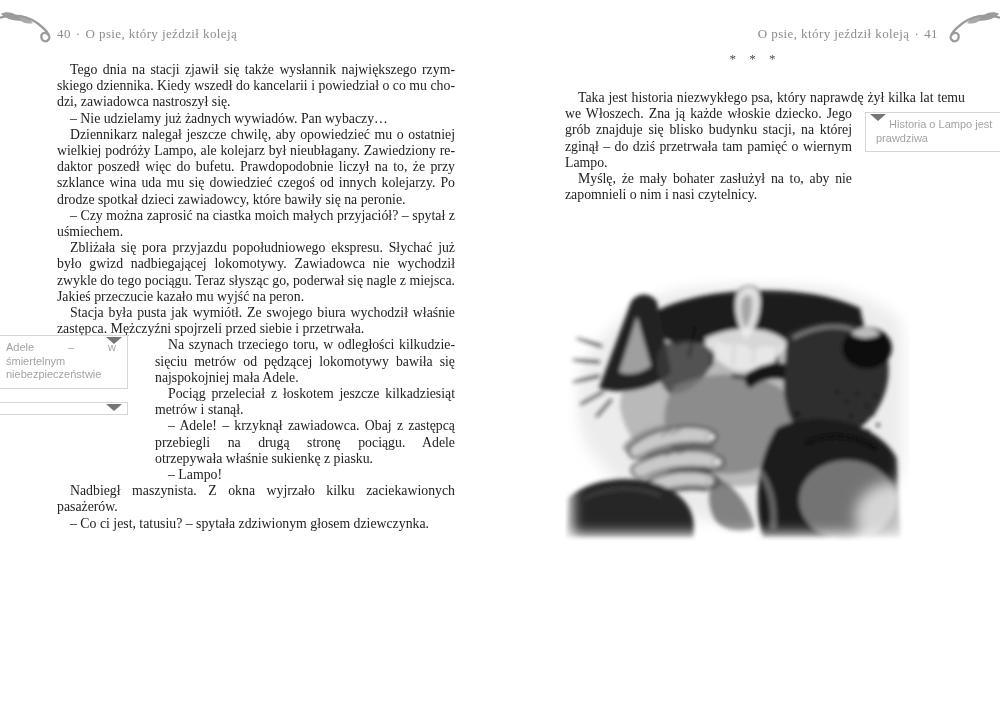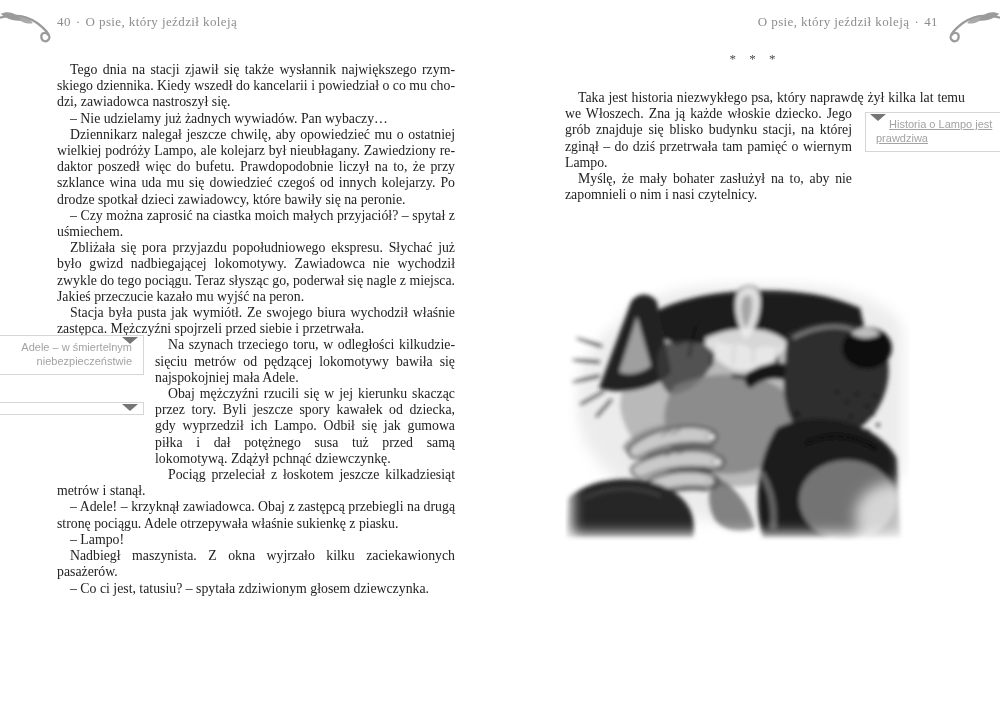--- a/index.html
+++ b/index.html
@@ -5,21 +5,21 @@
   html,body{margin:0;padding:0;background:#ffffff;}
   .spread{
     position:relative;
     width:1000px;height:707px;
     background:#ffffff;
     overflow:hidden;
     font-family:"Liberation Serif", serif;
   }
   
   .rh{
-    position:absolute;top:14px;
+    position:absolute;top:26px;
     font:13px/16px "Liberation Serif", serif;
     color:#8d8d8d;
     letter-spacing:.4px;
     white-space:nowrap;
   }
   .rh-left{left:57px;}
   .rh-right{right:62px;font-family:Liberation Serif, serif;}
   .rh .sep{margin:0 5px;}
   
   .orn{position:absolute;top:11px;width:64px;height:32px;}
@@ -49,32 +49,30 @@
   
   .mnote{
     position:absolute;
     box-sizing:border-box;
     background:#ffffff;
     border:1px solid #d6d6d6;
     font:11px/13.5px "Liberation Sans", sans-serif;
     color:#a3a3a3;
   }
   .mnote-left{
-    left:-57px;width:144px;
+    left:-57px;width:128px;
     border-left:none;
-    text-align:right;
     padding:5px 11px 6px 6px;
   }
   .mnote-right{
     left:13px;top:6px;width:135px;
     border-right:none;
     text-align:left;
     padding:5px 6px 6px 10px;
     display:block;
-    text-decoration:underline;
   }
   .tri{
     position:absolute;top:1px;
     width:0;height:0;
     border-left:8px solid transparent;
     border-right:8px solid transparent;
     border-top:7px solid #757575;
   }
   .tri-r{right:5px;}
   .tri-l{left:4px;}
@@ -119,21 +117,20 @@
     <div class="spacer-l" style="height:130px">
       <div class="mnote mnote-left" style="top:-2px">
         <span class="tri tri-r"></span>
         <span>Adele – w śmiertelnym niebezpieczeństwie</span>
       </div>
       <div class="mnote mnote-left" style="top:65px">
         <span class="tri tri-r"></span>
       </div>
     </div>
     <p>Na szynach trzeciego toru, w odległości kilkudzie­sięciu metrów od pędzącej lokomotywy bawiła się najspokojniej mała Adele.</p>
-    <p>Obaj mężczyźni rzucili się w jej kierunku skacząc przez tory. Byli jeszcze spory kawałek od dziecka, gdy wyprzedził ich Lampo. Odbił się jak gumowa piłka i dał potężnego susa tuż przed samą lokomotywą. Zdą­żył pchnąć dziewczynkę.</p>
 
     <p>Pociąg przeleciał z łoskotem jeszcze kilkadziesiąt metrów i stanął.</p>
     <p>– Adele! – krzyknął zawiadowca. Obaj z zastępcą przebiegli na drugą stronę pociągu. Adele otrzepywała właśnie sukienkę z piasku.</p>
     <p>– Lampo!</p>
     <p>Nadbiegł maszynista. Z okna wyjrzało kilku zaciekawionych pasażerów.</p>
 
     <p>– Co ci jest, tatusiu? – spytała zdziwionym głosem dziewczynka.</p>
   </div>
 
   <div class="col col-right">

